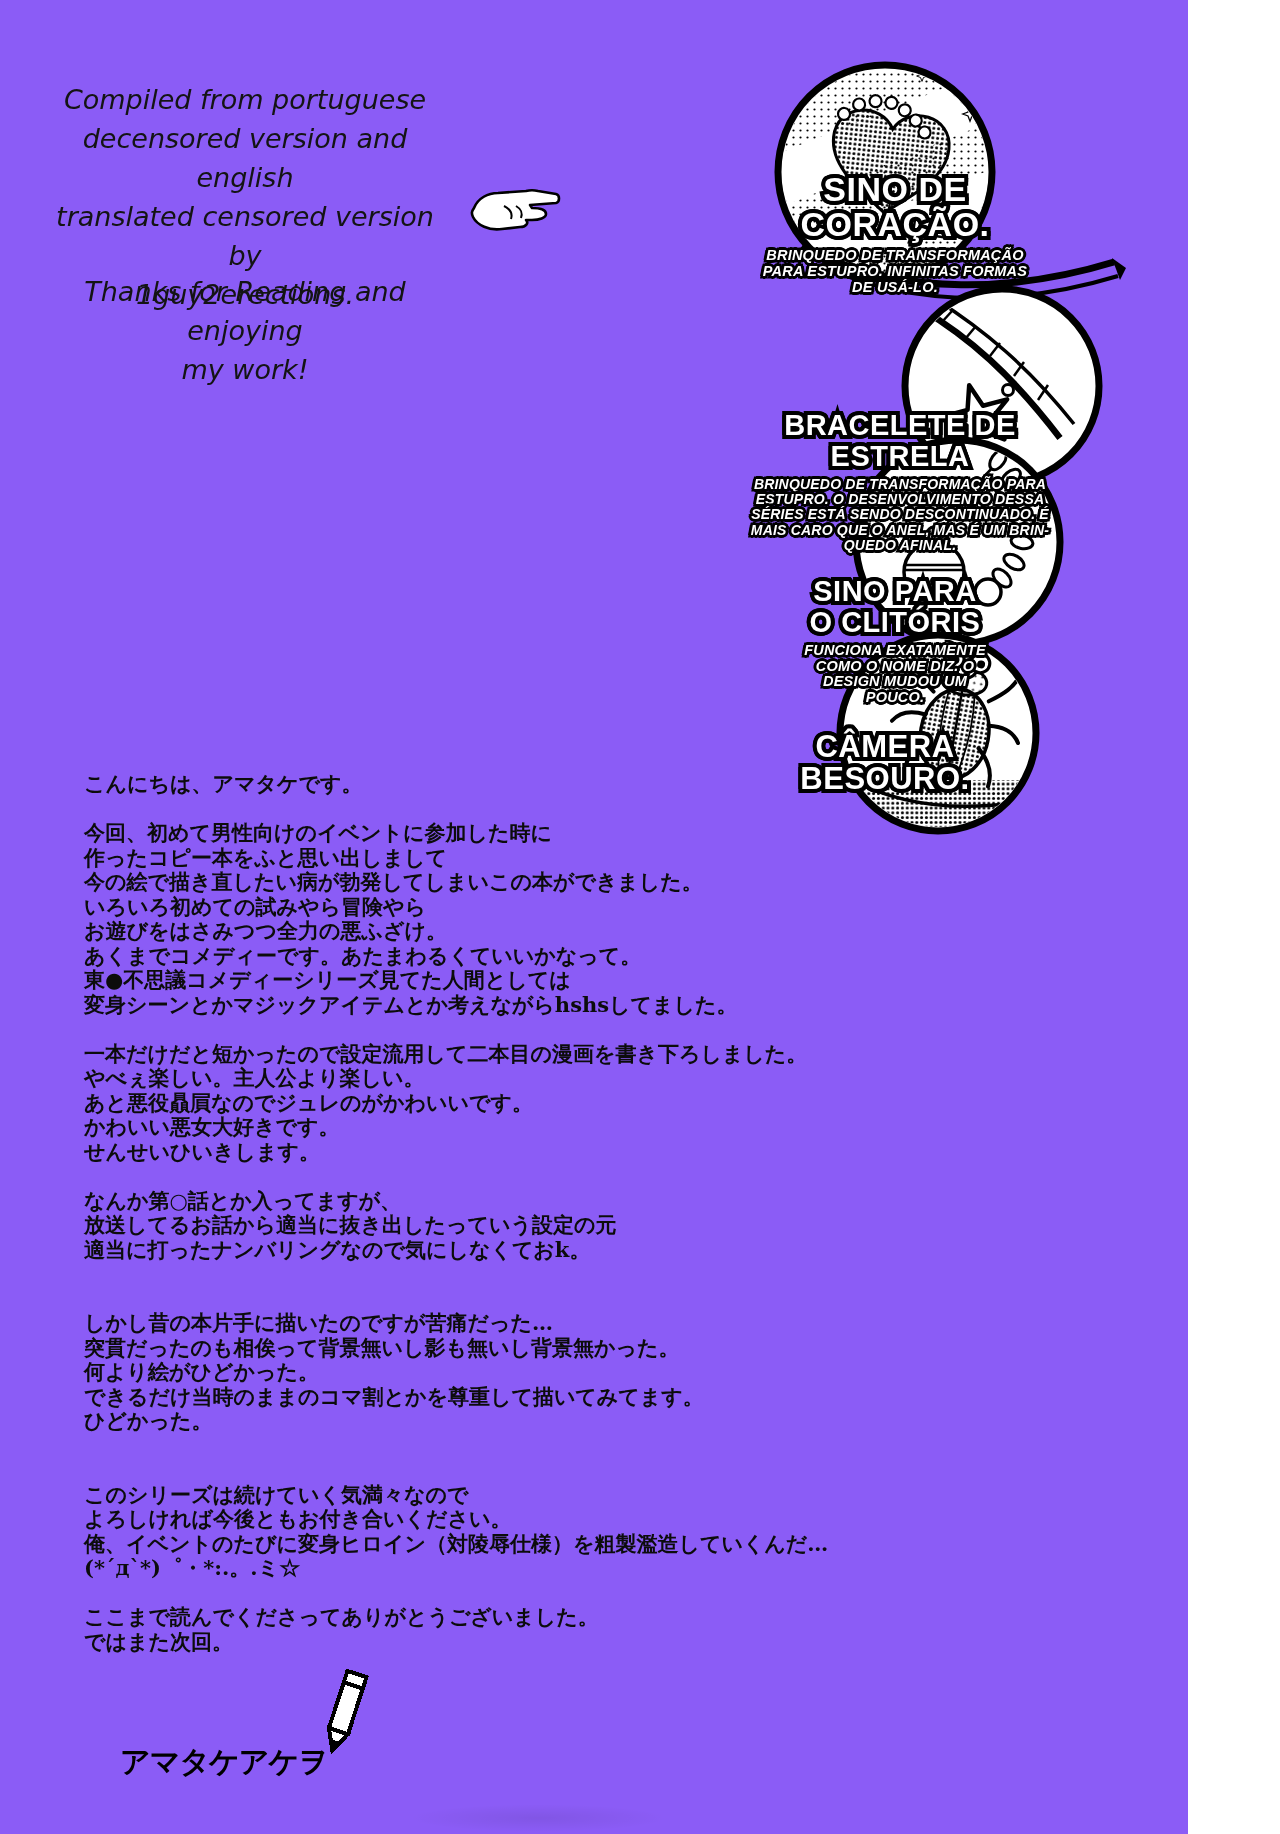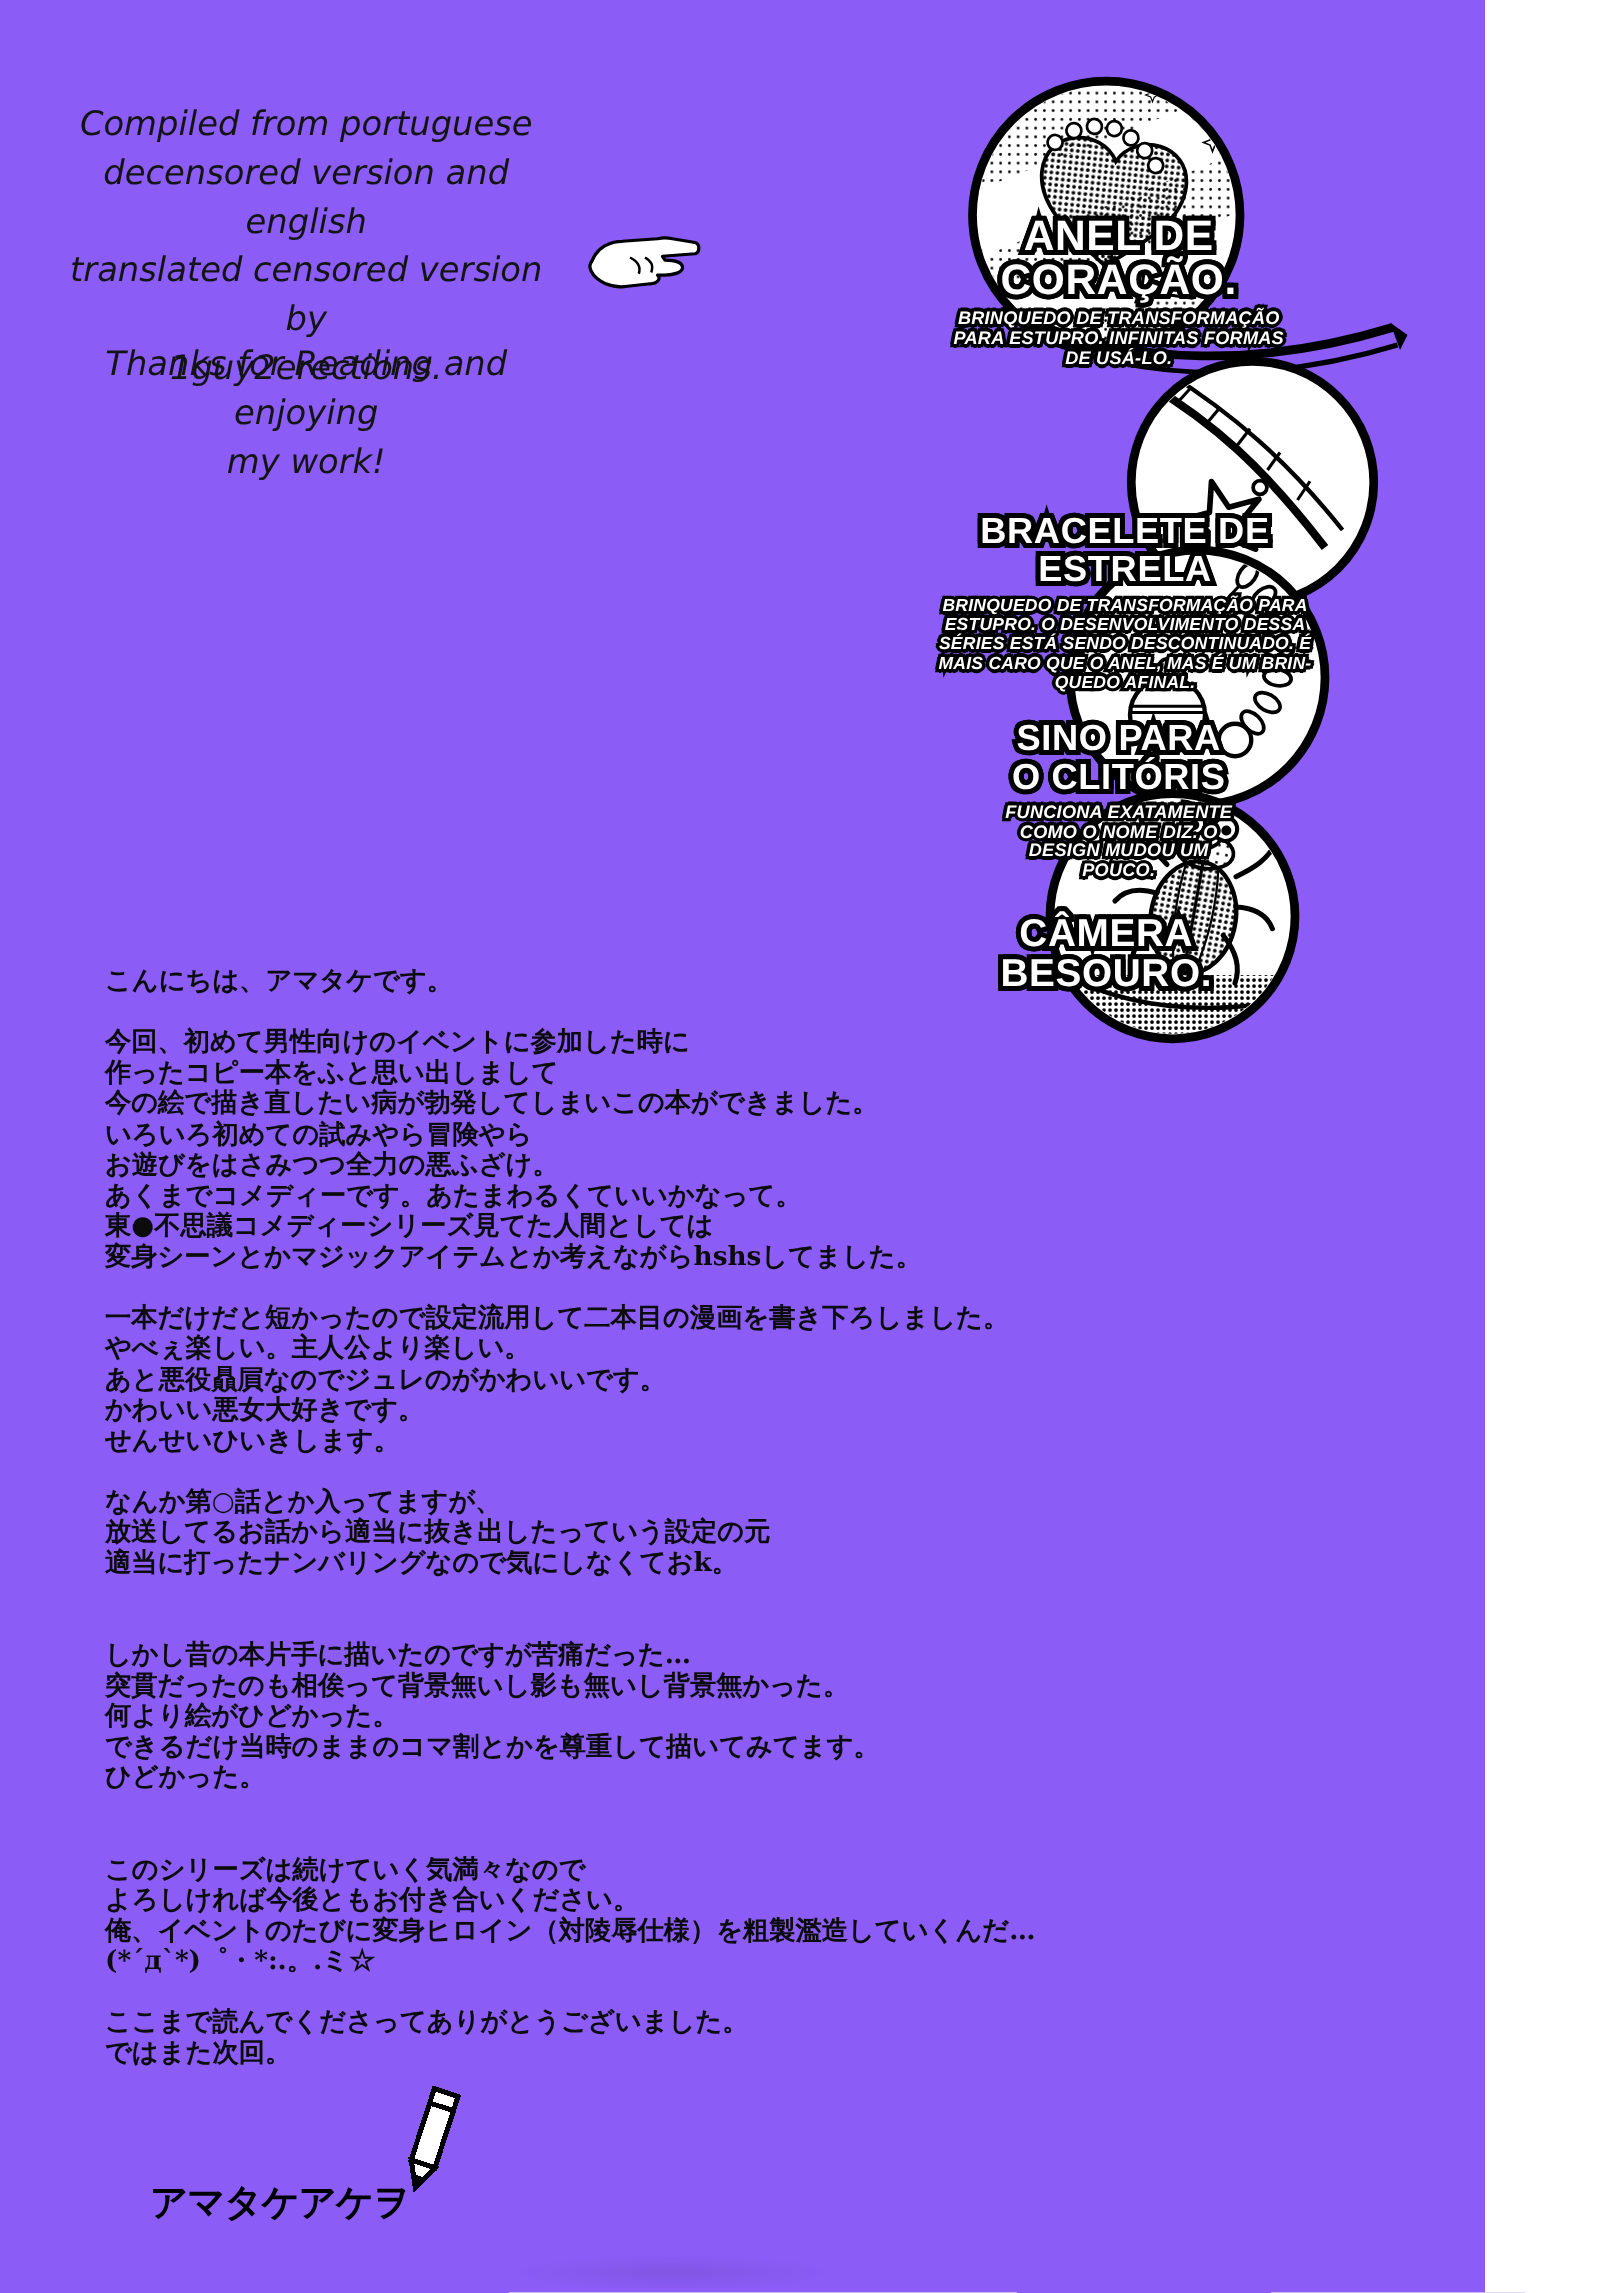--- a/index.html
+++ b/index.html
@@ -218,21 +218,21 @@
         <path d="M7,-70 C10,-80 18,-84 26,-82" fill="none" stroke="#000" stroke-width="2.5"></path>
         <circle cx="-13" cy="-66" r="9.5" fill="#fff" stroke="#000" stroke-width="3.2"></circle>
         <circle cx="13" cy="-66" r="9.5" fill="#fff" stroke="#000" stroke-width="3.2"></circle>
         <circle cx="-12" cy="-65" r="4" fill="#000"></circle>
         <circle cx="14" cy="-65" r="4" fill="#000"></circle>
       </g>
     </g>
   </svg>
 
   <div class="fig-caption cap1">
-    <span class="cap-title">ANEL DE
+    <span class="cap-title">SINO DE
 CORAÇÃO.</span>
     <span class="cap-desc">BRINQUEDO DE TRANSFORMAÇÃO
 PARA ESTUPRO. INFINITAS FORMAS
 DE USÁ-LO.</span>
   </div>
   <div class="fig-caption cap2">
     <span class="cap-title">BRACELETE DE
 ESTRELA</span>
     <span class="cap-desc">BRINQUEDO DE TRANSFORMAÇÃO PARA
 ESTUPRO. O DESENVOLVIMENTO DESSA

